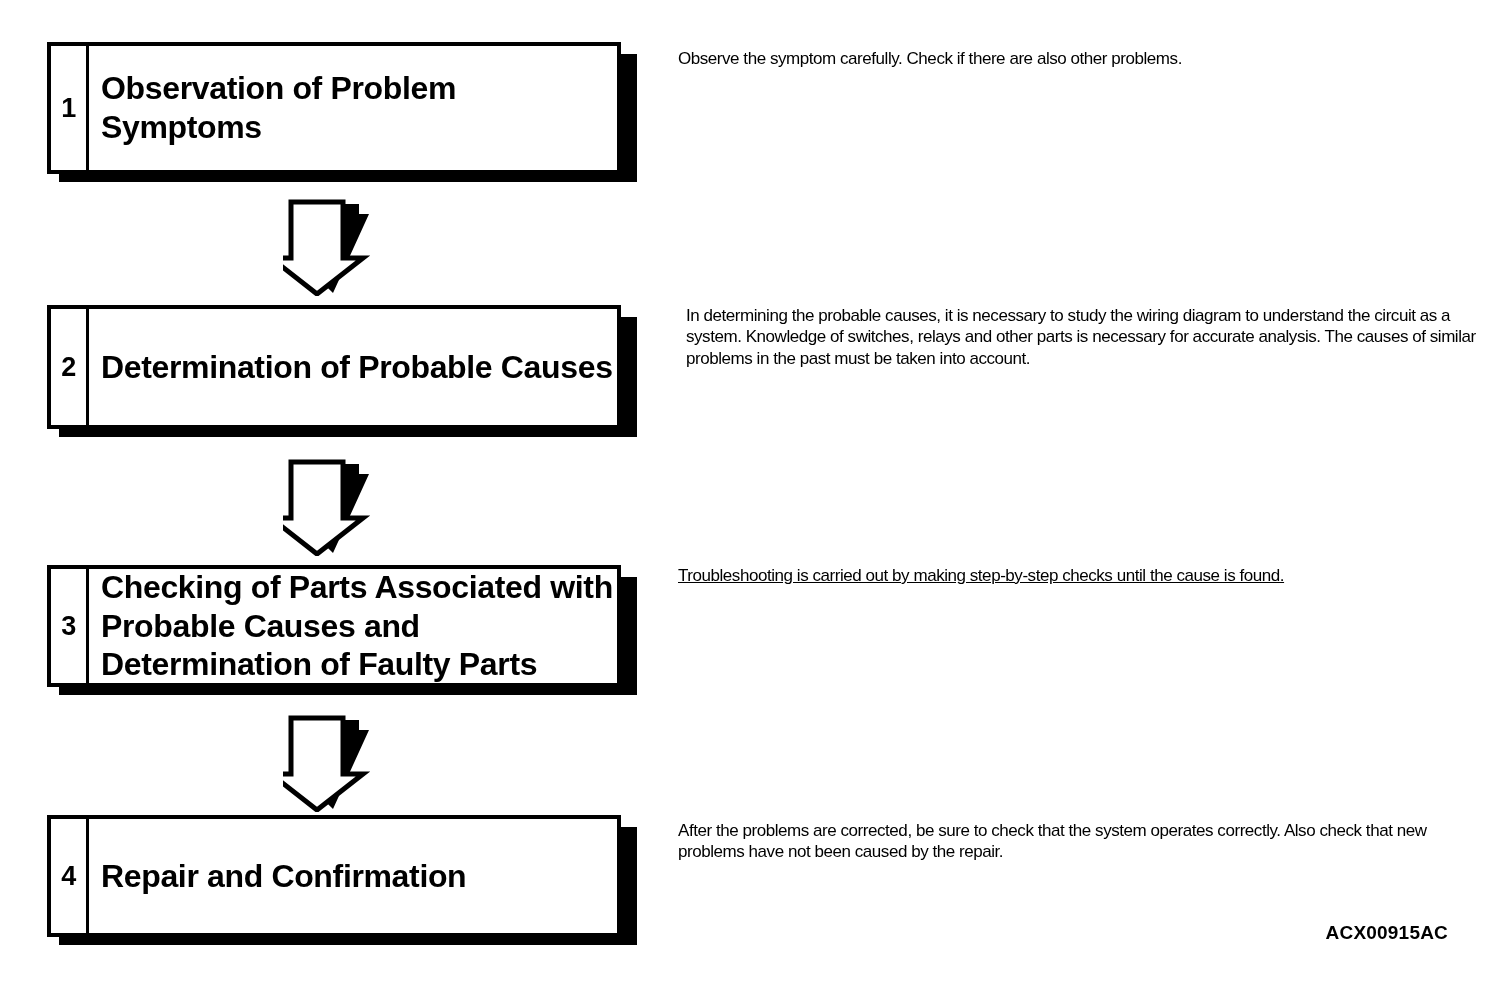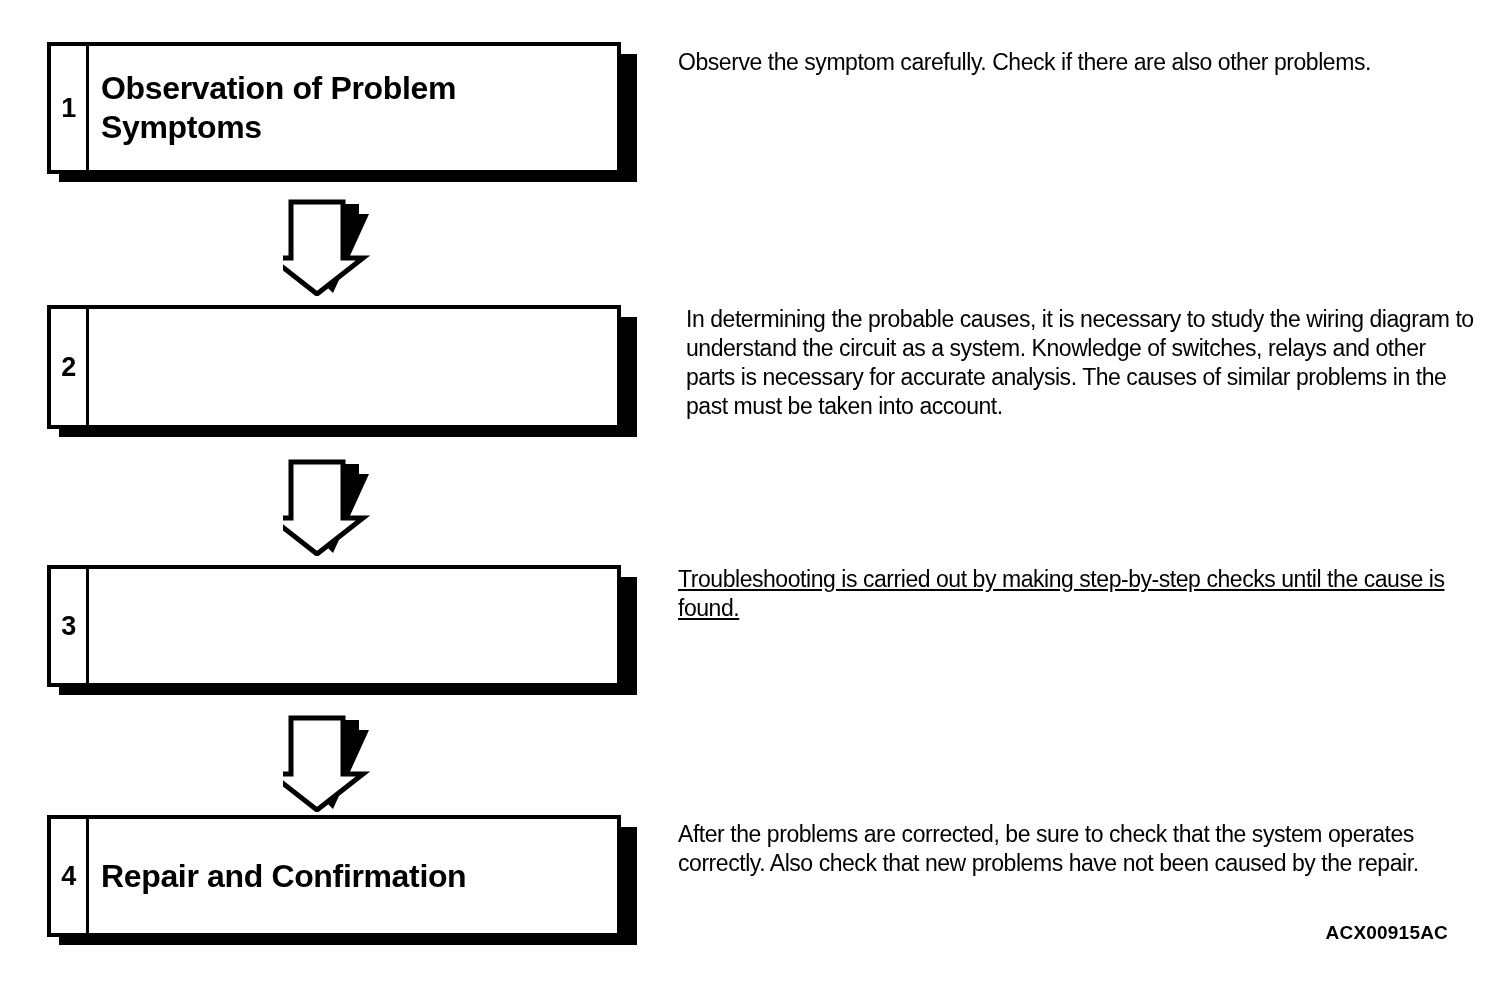--- a/index.html
+++ b/index.html
@@ -82,21 +82,21 @@
     line-height: 1.21;
     letter-spacing: -0.35px;
     white-space: pre-line;
   }
 
   
   .step-desc {
     position: absolute;
     left: 678px;
     width: 790px;
-    font-size: 23px;
+    font-size: 17px;
     line-height: 1.255;
     letter-spacing: -0.45px;
     white-space: pre-line;
   }
 
   
   .arrow-wrap {
     position: absolute;
     left: 283px;
     width: 96px;
@@ -146,39 +146,45 @@
     </svg>
   </div>
 
   <div class="step-row" style="top:305px;">
     <div class="step-box-wrap" style="height:124px;">
       <div class="step-box-shadow" style="height:120px;"></div>
       <div class="step-box" style="height:124px;">
         <div class="step-num-cell">
           <span class="step-num">2</span>
         </div>
+        <div class="step-title-cell">
+          <span class="step-title">Determination of Probable Causes</span>
+        </div>
       </div>
     </div>
     <div class="step-desc" style="top:0px;margin-left:8px;">In determining the probable causes, it is necessary to study the wiring diagram to understand the circuit as a system. Knowledge of switches, relays and other parts is necessary for accurate analysis. The causes of similar problems in the past must be taken into account.</div>
   </div>
 
   <div class="arrow-wrap" style="top:456px;">
     <svg viewBox="0 0 96 100" xmlns="http://www.w3.org/2000/svg">
       <path d="M 22 8 L 76 8 L 76 18 L 86 18 L 50 97 L 14 62 L 22 54 Z" fill="#000000"></path>
       <path d="M 8 6 L 60 6 L 60 62 L 80 62 L 34 98 L -12 62 L 8 62 Z" fill="#ffffff" stroke="#000000" stroke-width="5" stroke-linejoin="miter"></path>
     </svg>
   </div>
 
   <div class="step-row" style="top:565px;">
     <div class="step-box-wrap" style="height:122px;">
       <div class="step-box-shadow" style="height:118px;"></div>
       <div class="step-box" style="height:122px;">
         <div class="step-num-cell">
           <span class="step-num">3</span>
         </div>
+        <div class="step-title-cell">
+          <span class="step-title">Checking of Parts Associated with Probable Causes and Determination of Faulty Parts</span>
+        </div>
       </div>
     </div>
     <div class="step-desc" style="top:0px;text-decoration:underline;">Troubleshooting is carried out by making step-by-step checks until the cause is found.</div>
   </div>
 
   <div class="arrow-wrap" style="top:712px;">
     <svg viewBox="0 0 96 100" xmlns="http://www.w3.org/2000/svg">
       <path d="M 22 8 L 76 8 L 76 18 L 86 18 L 50 97 L 14 62 L 22 54 Z" fill="#000000"></path>
       <path d="M 8 6 L 60 6 L 60 62 L 80 62 L 34 98 L -12 62 L 8 62 Z" fill="#ffffff" stroke="#000000" stroke-width="5" stroke-linejoin="miter"></path>
     </svg>

